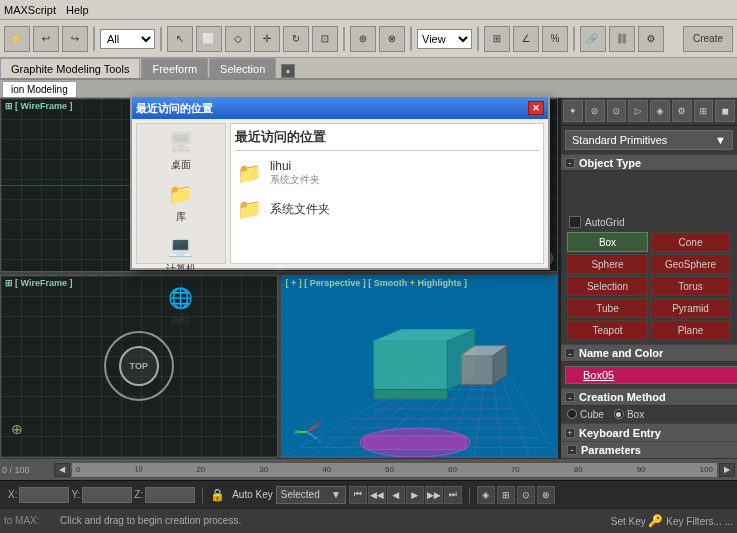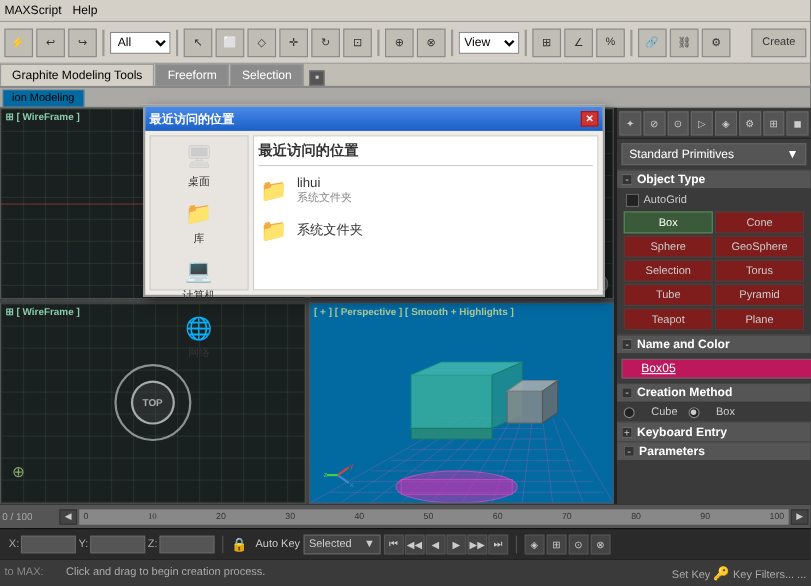--- a/index.html
+++ b/index.html
@@ -117,21 +117,21 @@
       height: 18px;
       background: #aaa9a5;
       display: flex;
       align-items: center;
       padding-left: 2px;
       border-bottom: 1px solid #888;
     }
     .sub-tab {
       height: 16px;
       padding: 0 8px;
-      background: #0369a1;
+      background: #ffffff;
       border: 1px solid #999;
       border-bottom: none;
       font-size: 10px;
       color: #000;
       cursor: pointer;
       display: flex;
       align-items: center;
     }
 
     
@@ -245,22 +245,24 @@
       color: #fff;
     }
 
     
     .obj-type-grid {
       padding: 4px;
       background: #3a3a3a;
     }
     .autogrid-row {
       display: flex;
+      align-items: center;
       margin-bottom: 4px;
       padding-left: 4px;
+      margin-top: 41px;
     }
     .checkbox {
       width: 12px;
       height: 12px;
       background: #222;
       border: 1px solid #666;
       margin-right: 4px;
     }
     .btn-grid {
       display: grid;
@@ -312,22 +314,22 @@
 
     
     .radio-row {
       display: flex;
       align-items: center;
       padding: 3px 6px;
       gap: 10px;
     }
     .radio-item {
       display: flex;
-      align-items: center;
-      gap: 15px;
+      align-items: flex-start;
+      gap: 3px;
       cursor: pointer;
     }
     .radio-circle {
       width: 10px;
       height: 10px;
       border-radius: 50%;
       border: 1px solid #888;
       background: #222;
       display: flex;
       align-items: center;

